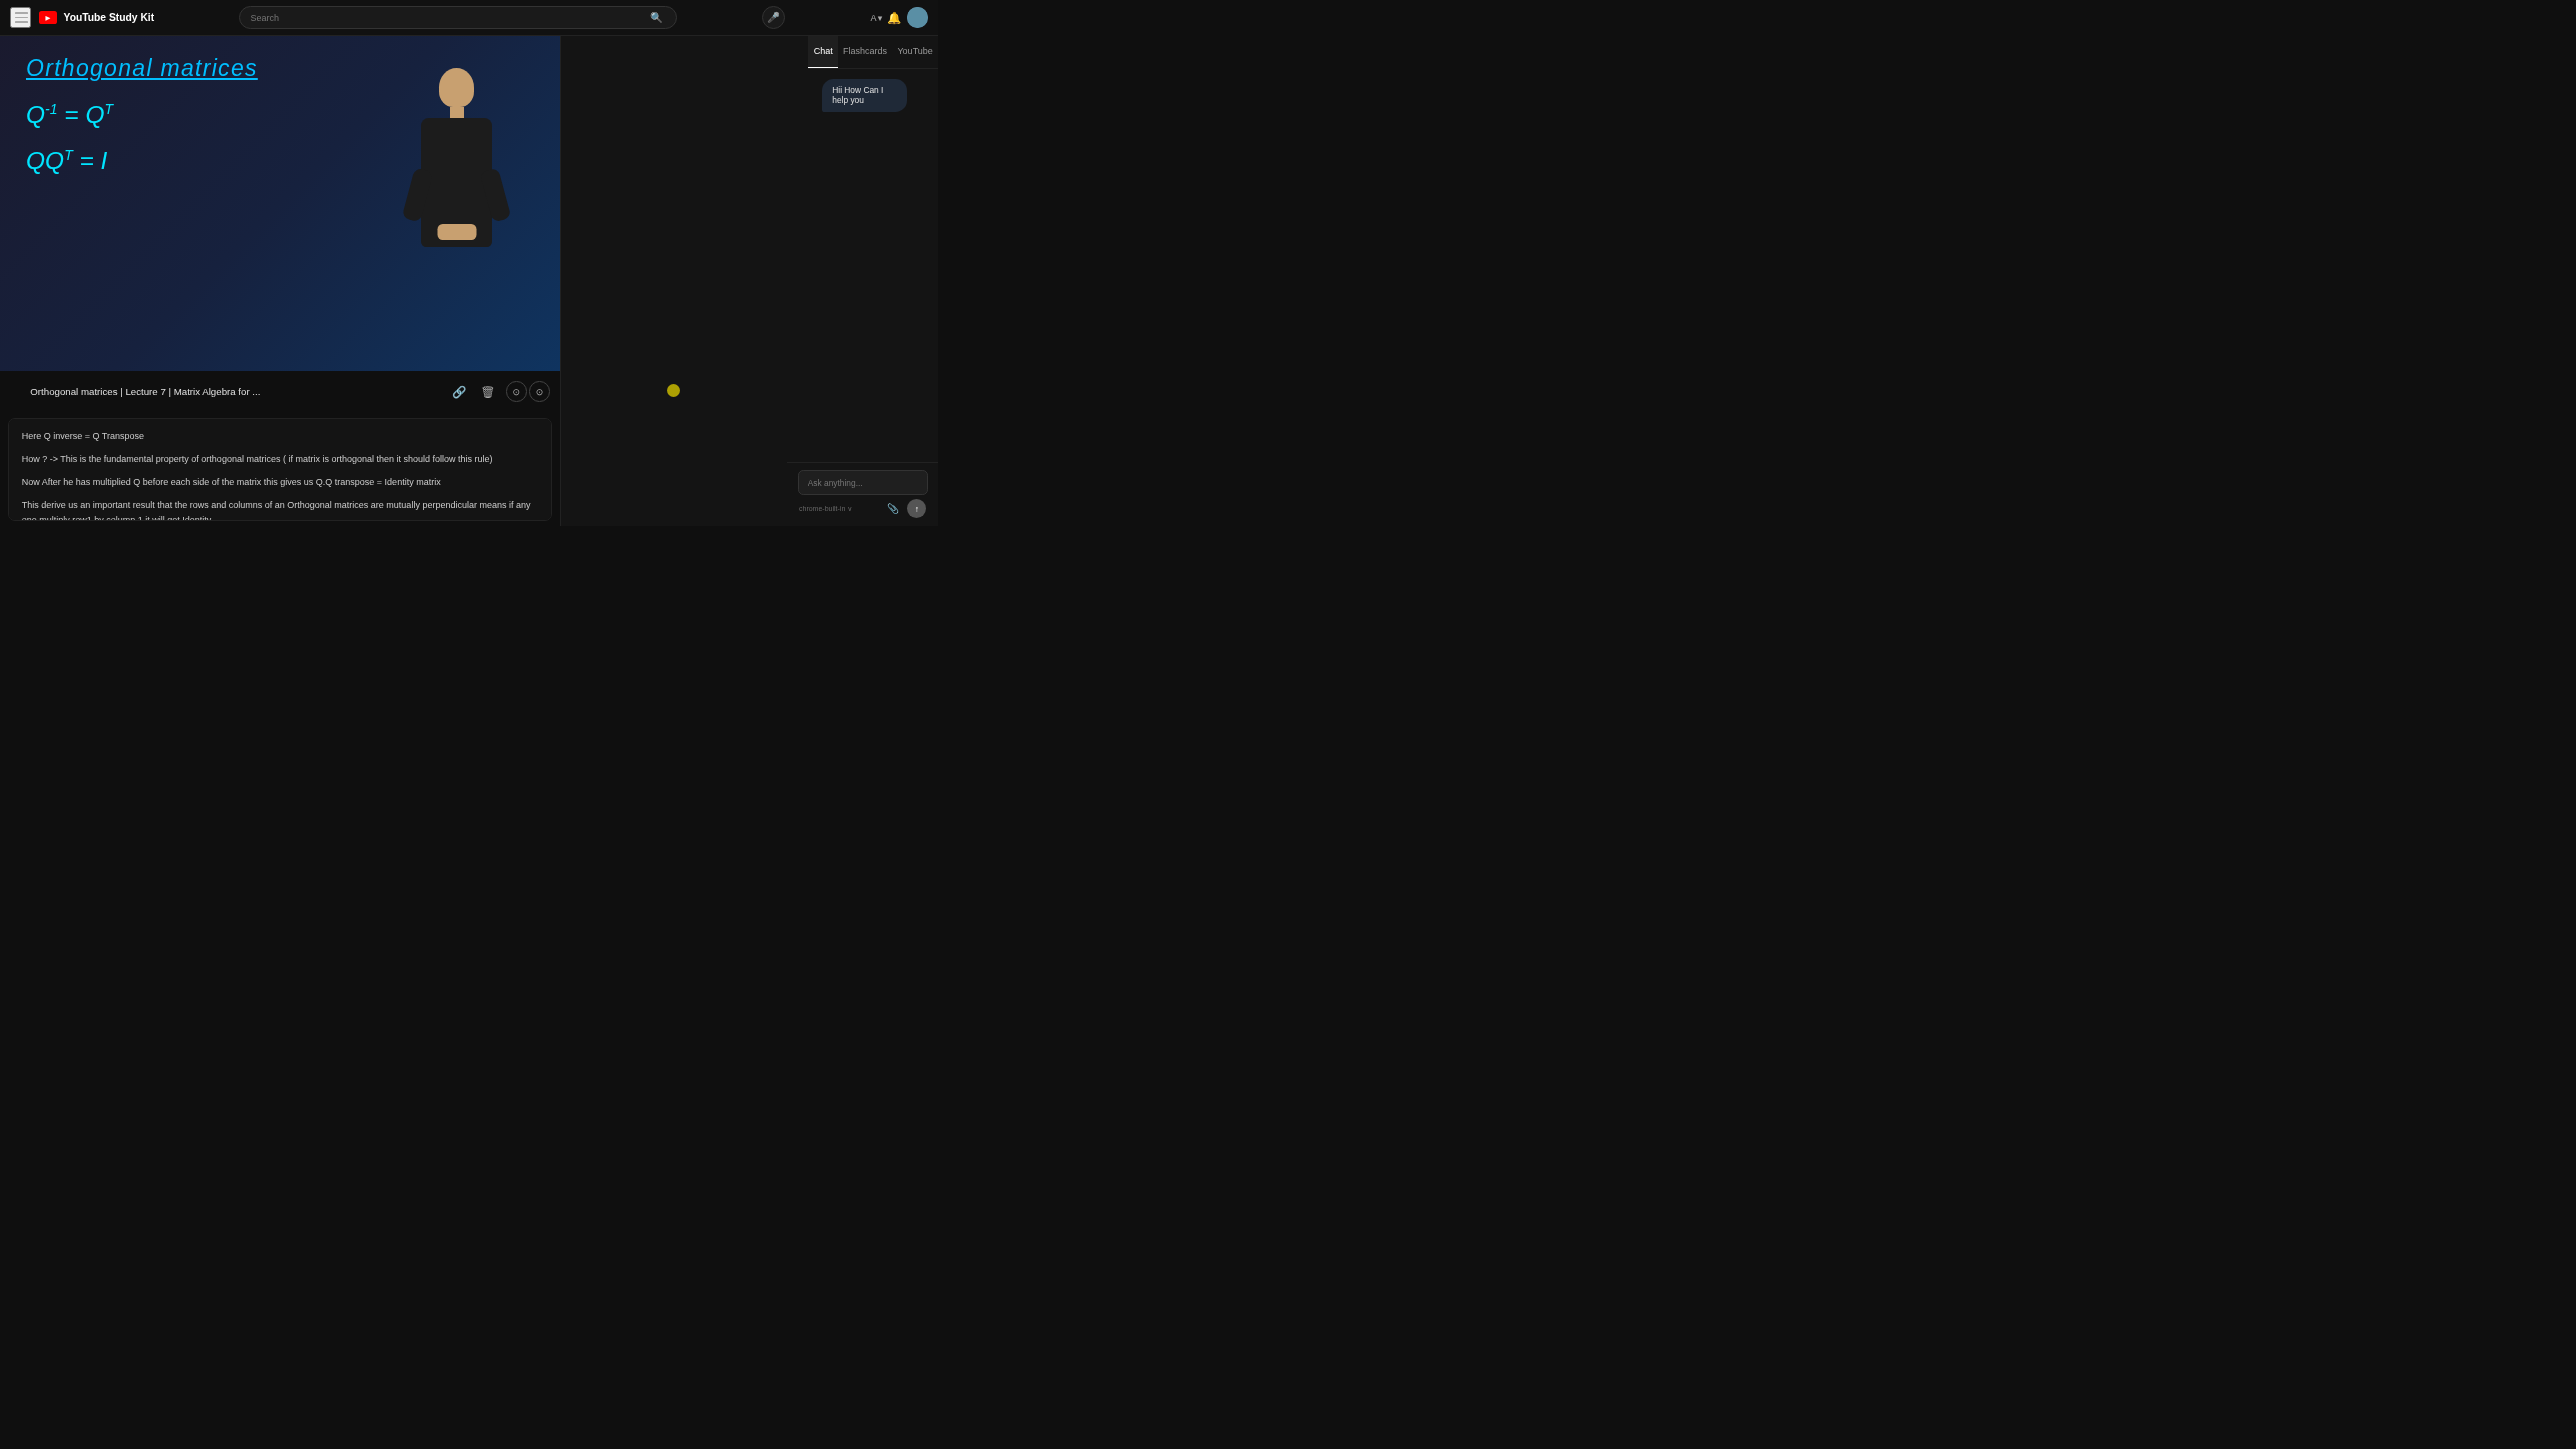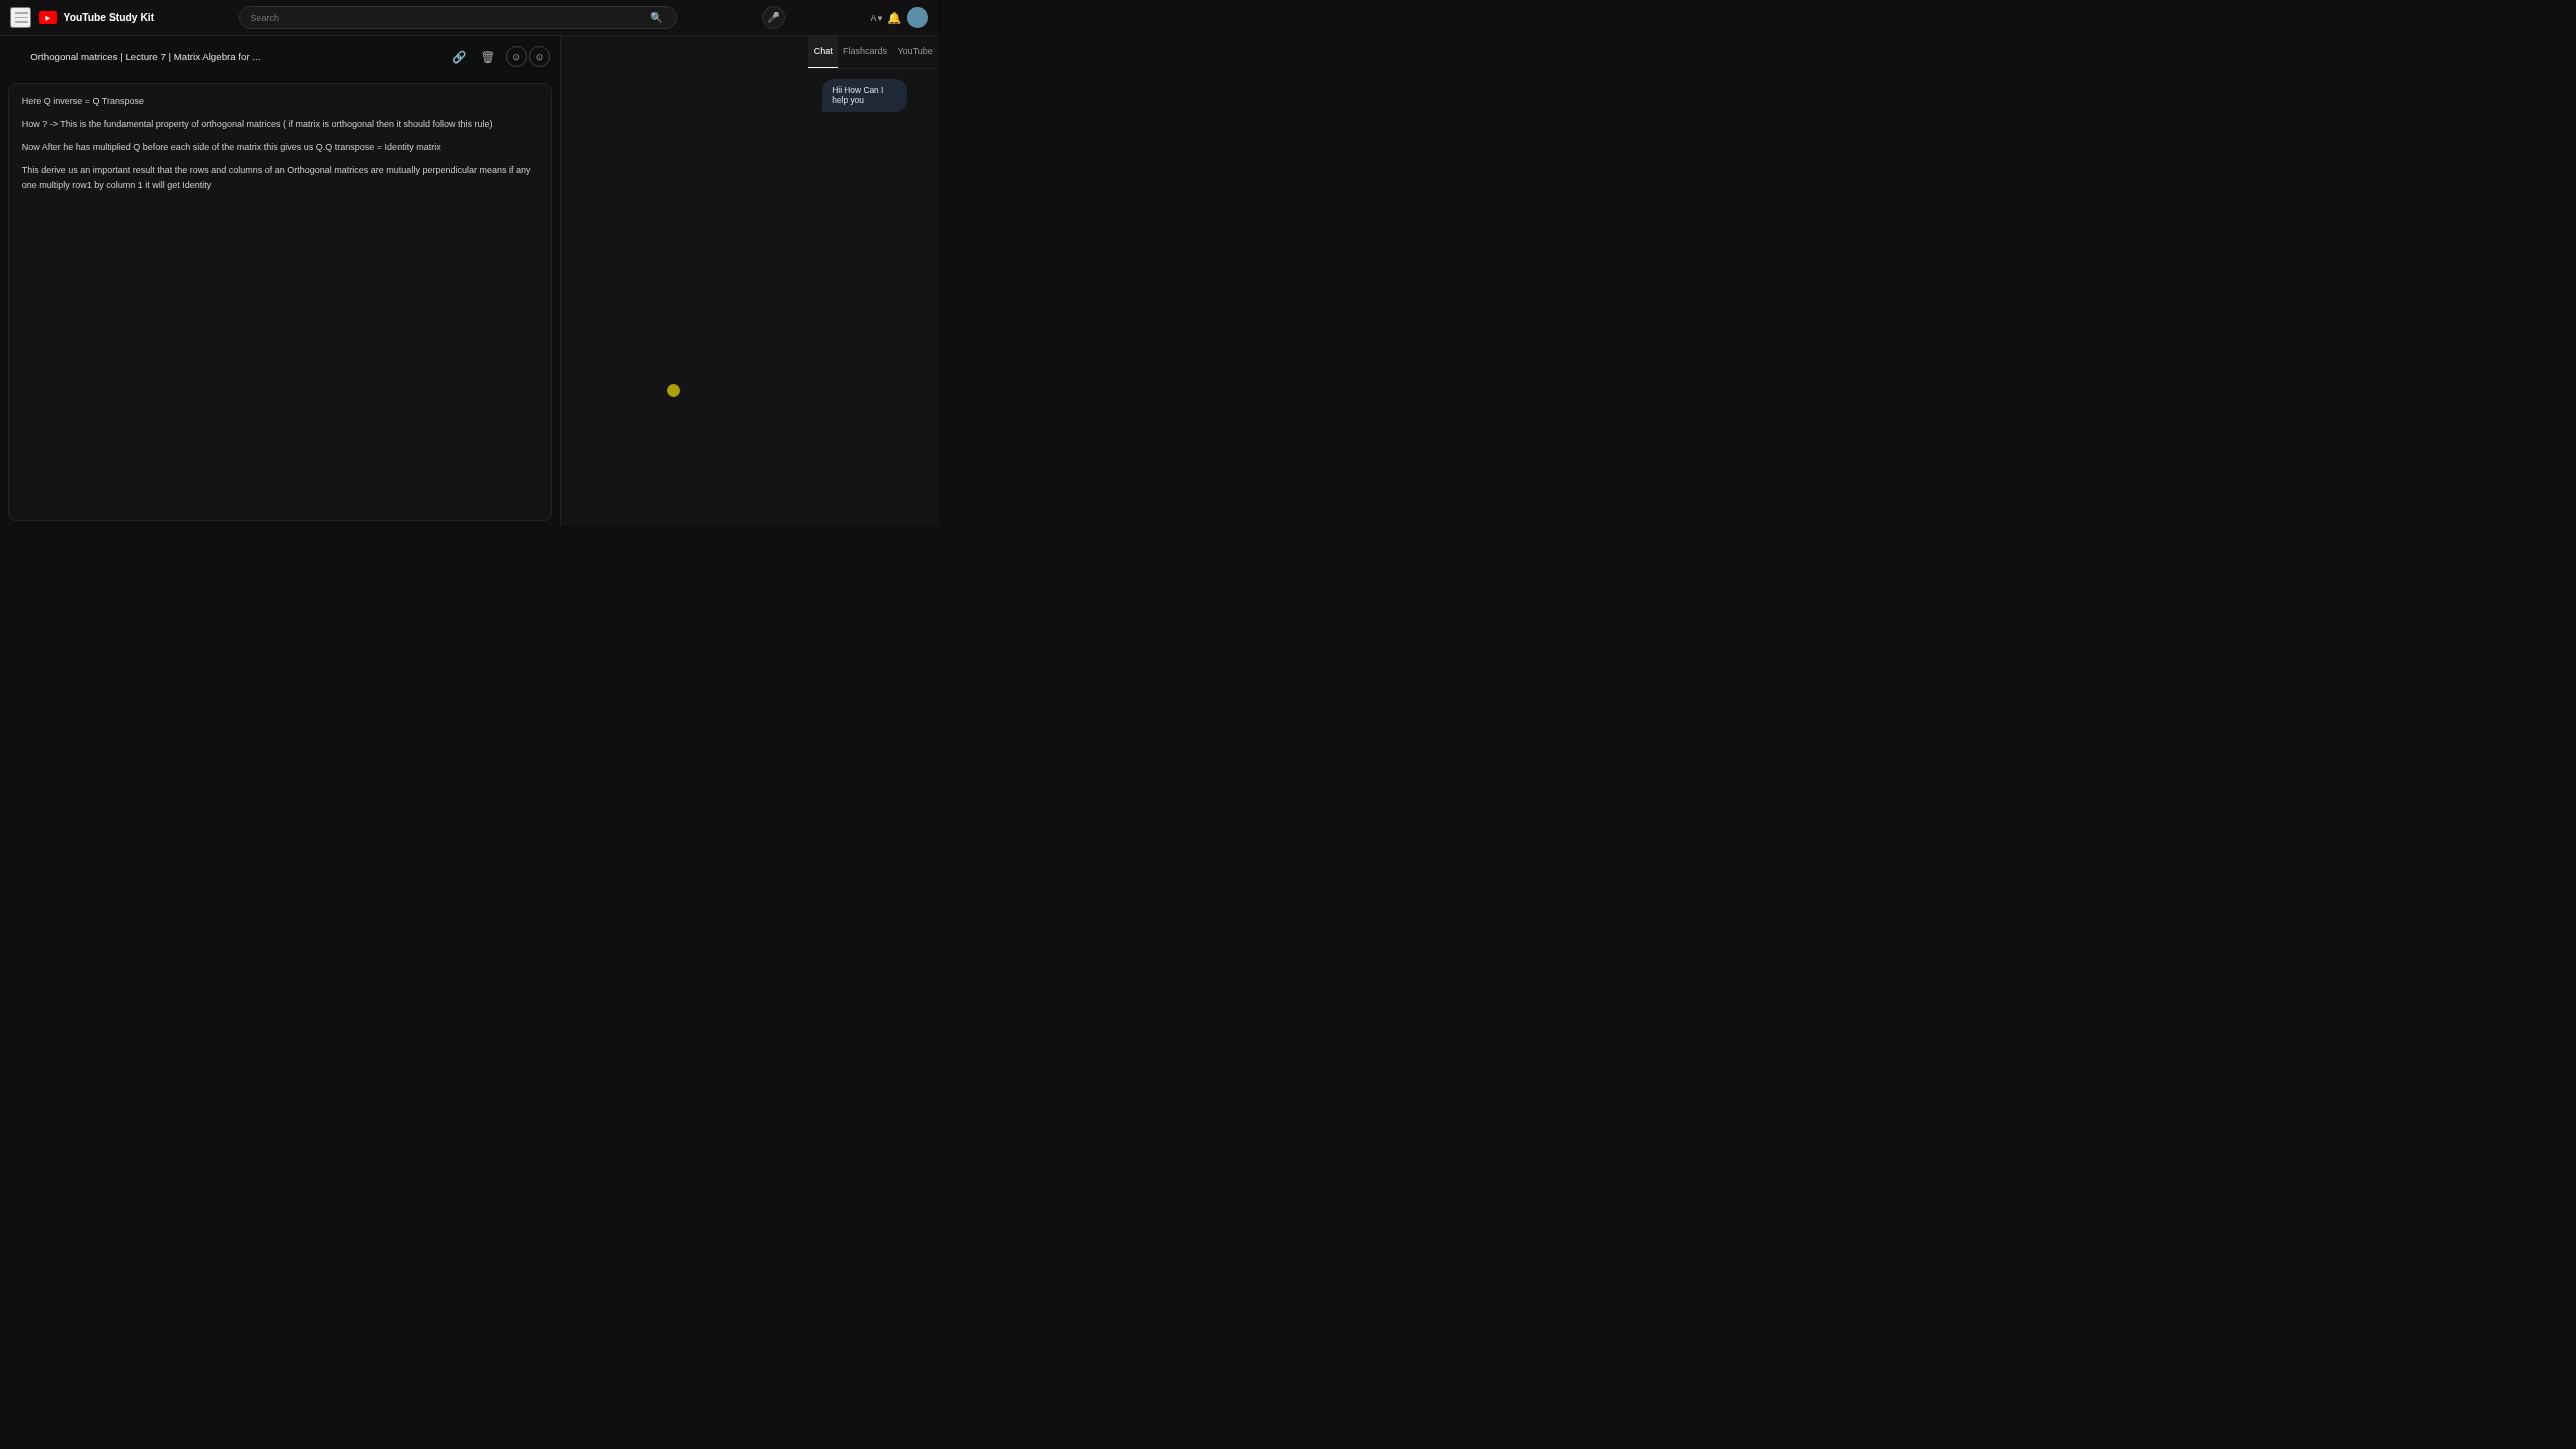--- a/index.html
+++ b/index.html
@@ -343,20 +343,50 @@
     <button class="bell-btn">🔔</button>
     <div class="avatar">
       <div class="avatar-img"></div>
     </div>
   </div>
 </nav>
 
 <div class="main-layout">
 
   <div class="video-section">
+    <div class="video-player">
+      <div class="video-bg"></div>
+      <div class="video-content">
+
+        <div class="math-board">
+          <div class="math-title">Orthogonal matrices</div>
+          <div class="math-formula">
+            <div style="font-size:24.5px; margin-bottom:6.4px;">Q<sup style="font-size:14px; vertical-align:super;">-1</sup> = Q<sup style="font-size:14px; vertical-align:super;">T</sup></div>
+            <div style="font-size:24.5px;">QQ<sup style="font-size:14px; vertical-align:super;">T</sup> = I</div>
+          </div>
+        </div>
+
+        <div class="presenter">
+
+          <div style="width:35px;height:39px;background:#c8a070;border-radius:50% 50% 40% 40%;margin:0 auto 0; position:relative; z-index:2;">
+            
+          </div>
+
+          <div style="width:14px;height:10.3px;background:#c8a070;margin:0 auto; position:relative; z-index:2;"></div>
+
+          <div style="width:71px;height:129px;background:#1c1c1c;border-radius:7.7px 7.7px 5.2px 5.2px;margin:0 auto;position:relative;">
+
+            <div style="position:absolute;bottom:26px;left:-13px;width:19.3px;height:52px;background:#1c1c1c;border-radius:7.7px;transform:rotate(15deg);"></div>
+            <div style="position:absolute;bottom:26px;right:-13px;width:19.3px;height:52px;background:#1c1c1c;border-radius:7.7px;transform:rotate(-15deg);"></div>
+
+            <div style="position:absolute;bottom:6.4px;left:50%;transform:translateX(-50%);width:39px;height:16px;background:#c8a070;border-radius:5.2px;"></div>
+          </div>
+        </div>
+      </div>
+    </div>
 
     <div class="video-bottom">
       <div class="video-title-bar">
         <span class="video-title-text">Orthogonal matrices | Lecture 7 | Matrix Algebra for ...</span>
         <div class="video-actions">
           <button class="action-icon-btn">🔗</button>
           <button class="action-icon-btn">🗑</button>
           <div class="nav-arrows">
             <button class="arrow-btn">⊙</button>
             <button class="arrow-btn">⊙</button>
@@ -382,16 +412,31 @@
       <button class="tab-btn">Flashcards</button>
       <button class="tab-btn">YouTube</button>
     </div>
 
     <div class="chat-content">
       <div class="chat-bubble">Hii How Can I help you</div>
     </div>
 
     <div class="cursor-indicator"></div>
 
+    <div class="chat-input-area">
+      <div class="chat-input-main">
+        <input class="chat-input-text" type="text" placeholder="Ask anything..." style="">
+      </div>
+      <div class="input-bottom">
+        <div class="chrome-built-in">
+          <span>chrome-built-in</span>
+          <span>∨</span>
+        </div>
+        <div class="input-icons">
+          <button class="input-icon-btn">📎</button>
+          <button class="send-circle-btn">↑</button>
+        </div>
+      </div>
+    </div>
   </div>
 
 </div>
 
 
 </body></html>

